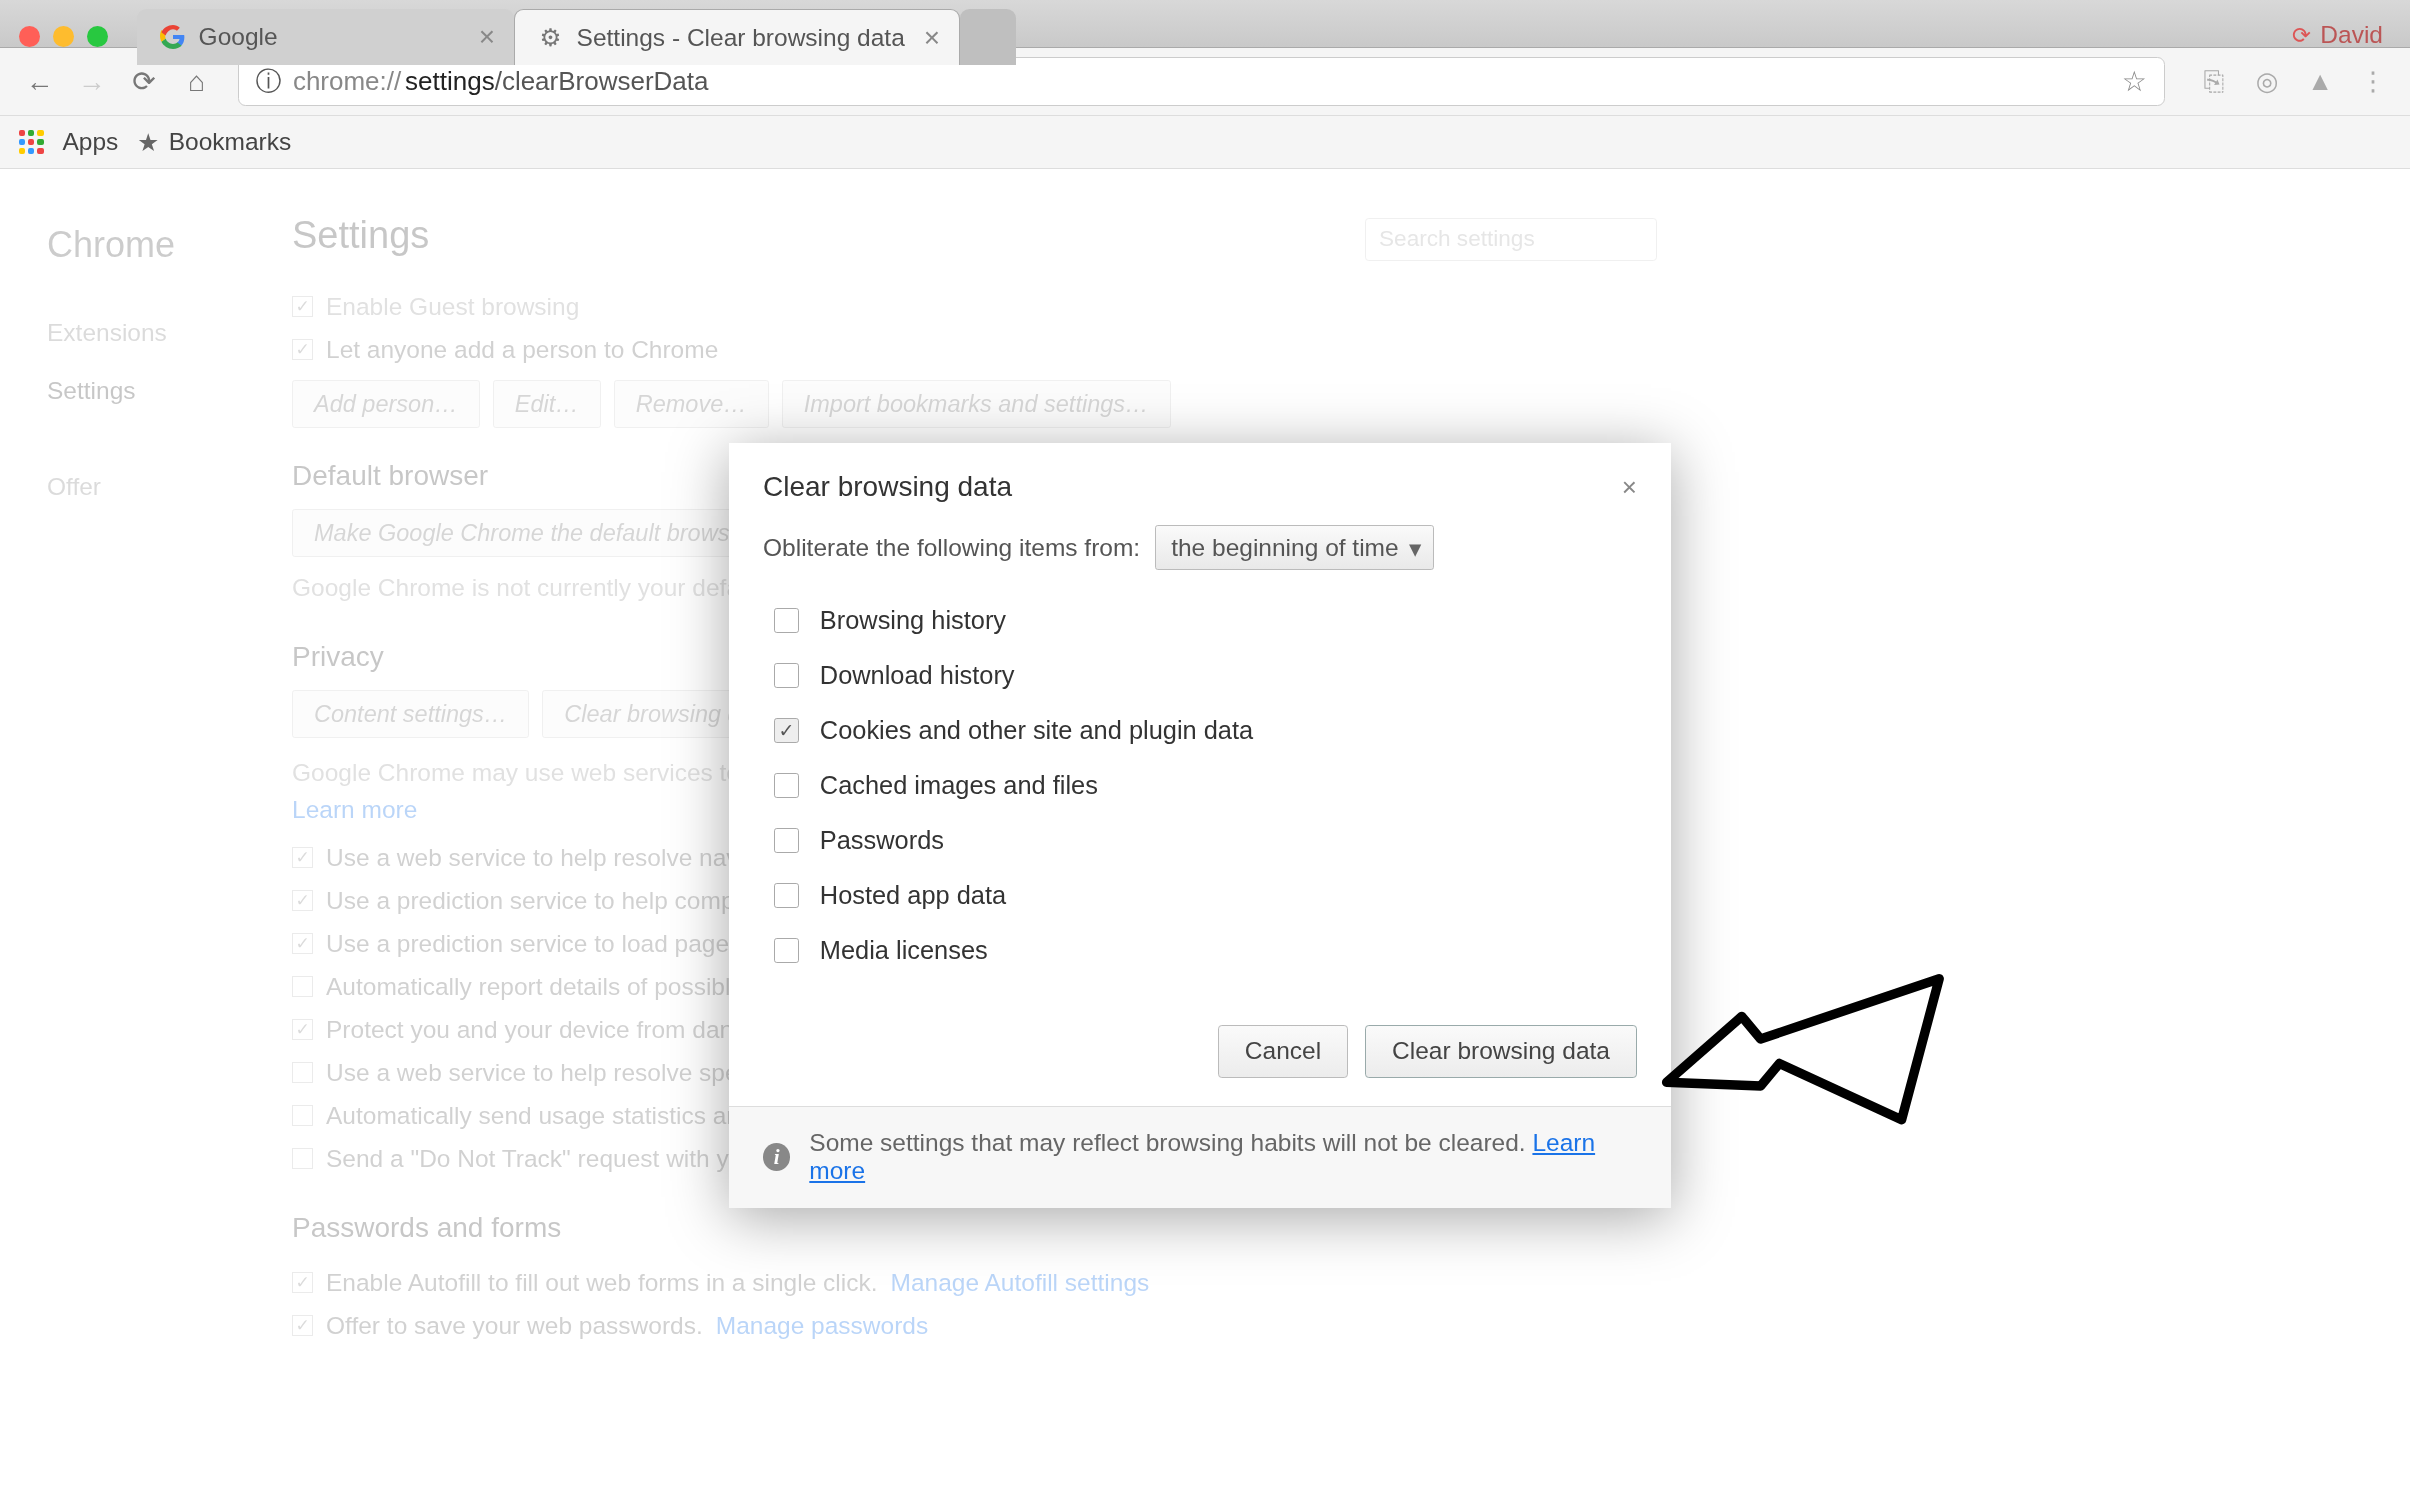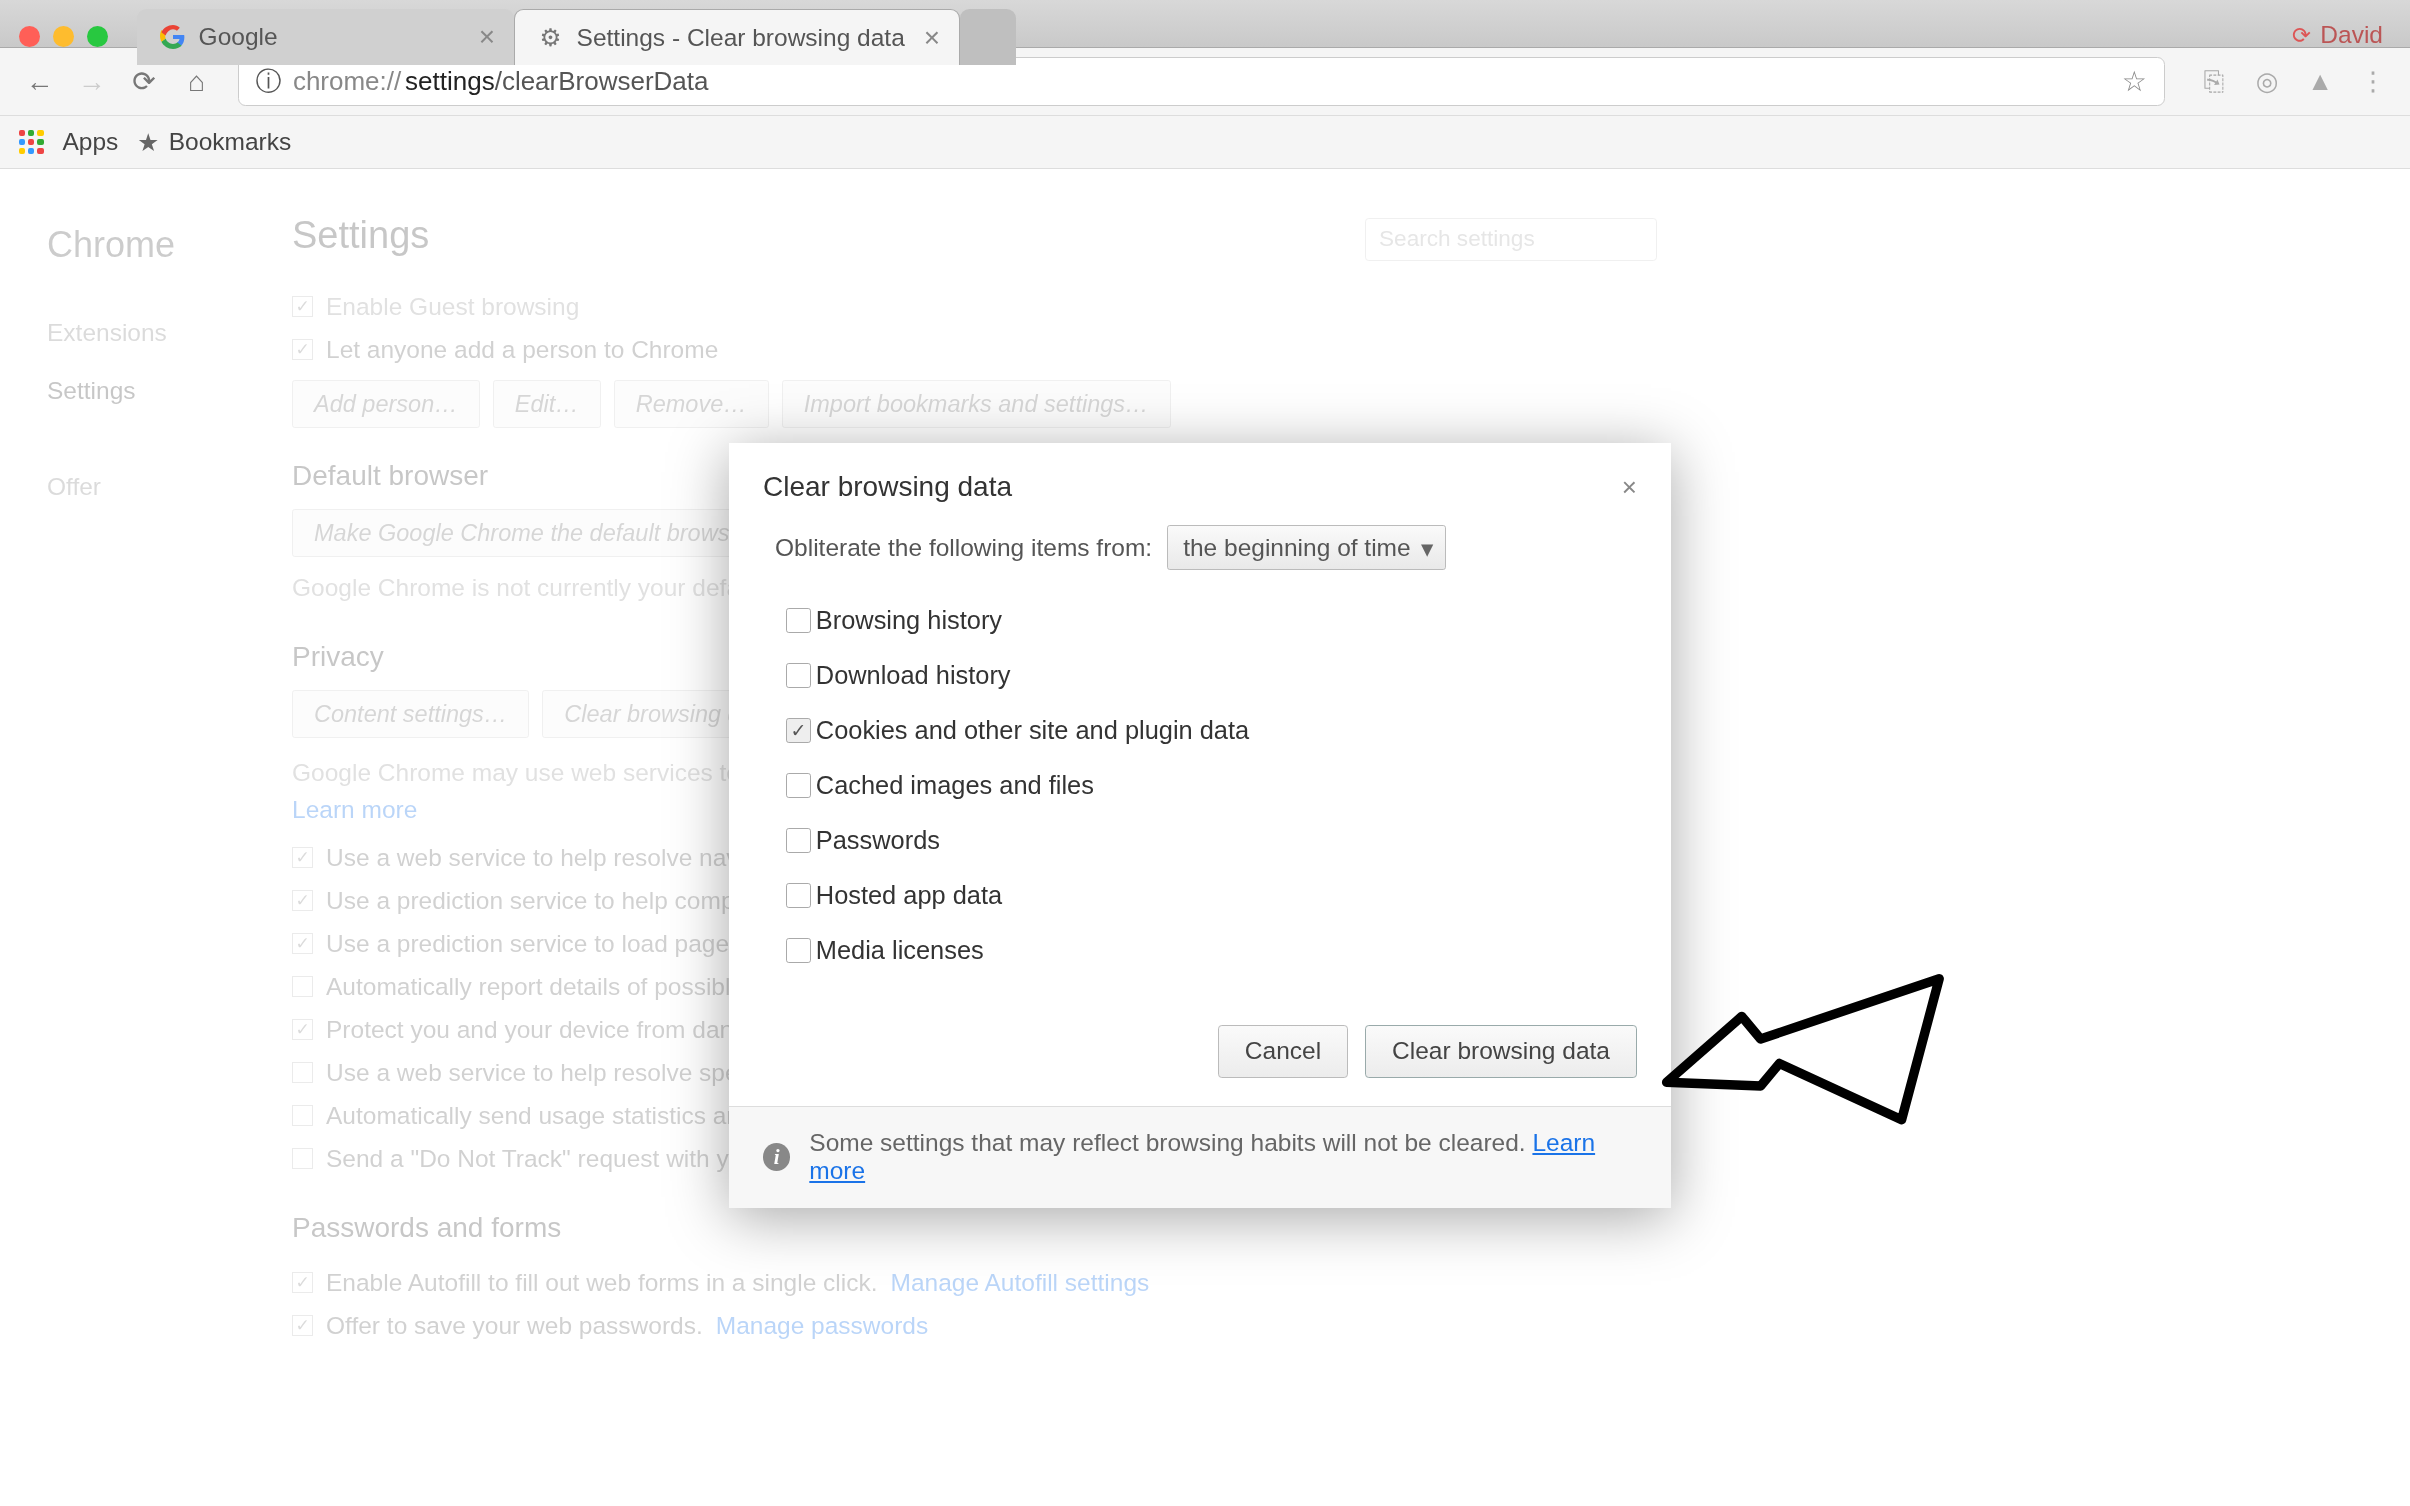--- a/index.html
+++ b/index.html
@@ -63,25 +63,25 @@
   .btn { border:0.9px solid #ccc; background:#f5f5f5; padding:9.4px 21px; font-size:23.5px; color:#777; border-radius:2.8px; }
   .link { color:#1a73e8; }
   .btnrow { display:flex; gap:13px; margin:9.4px 0;font-style:italic; }
   .muted { color:#999; }
 
   
   .modal { position:absolute; z-index:10; left:729px; top:443px; width:942px; background:#fff; box-shadow:0 9.4px 56px rgba(0,0,0,0.35); border-radius:0; }
   .modal-head { display:flex; align-items:center; padding:28px 34px 13px; }
   .modal-head h3 { font-size:28px; font-weight:400; color:#333; }
   .modal-close { margin-left:auto; font-size:26px; color:#888; }
-  .modal-body { padding:9.4px 34px 28px;margin-left:12px; }
+  .modal-body { padding:9.4px 34px 28px; }
   .oblit { display:flex; align-items:center; gap:15px; font-size:24.5px; color:#555; margin-bottom:22.6px; }
   .select { border:0.9px solid #bbb; background:linear-gradient(#fafafa,#e9e9e9); padding:7.5px 34px 7.5px 15px; border-radius:2.8px; position:relative; font-size:24.5px; color:#555; }
   .select::after{ content:"▾"; position:absolute; right:11.3px; top:7.5px; color:#666; }
-  .opt { display:flex; align-items:center; gap:5px; padding:13px 11.3px; font-size:25.4px; color:#333; }
+  .opt { display:flex; align-items:center; gap:21px; padding:13px 11.3px; font-size:25.4px; color:#333; }
   .cbx { width:24.5px; height:24.5px; border:0.9px solid #aaa; border-radius:2.8px; background:#fff; display:flex; align-items:center; justify-content:center; }
   .cbx.checked { background:#eee; }
   .cbx.checked::after{ content:"✓"; font-size:19px; color:#555; }
   .modal-foot { display:flex; justify-content:flex-end; gap:17px; padding:19px 34px 28px; }
   .mbtn { border:0.9px solid #bbb; background:linear-gradient(#fafafa,#ececec); padding:11.3px 26px; font-size:24.5px; color:#444; border-radius:3.8px; }
   .mbtn.primary { border-color:#9aa; }
   .modal-info { border-top:0.9px solid #ddd; background:#f7f7f7; padding:22.6px 34px; display:flex; align-items:center; gap:19px; font-size:24.5px; color:#666; }
   .info-ic { width:28px; height:28px; border-radius:50%; background:#888; color:#fff; display:flex; align-items:center; justify-content:center; font-size:21px; font-weight:bold; font-style:italic; font-family:serif; }
 
   

